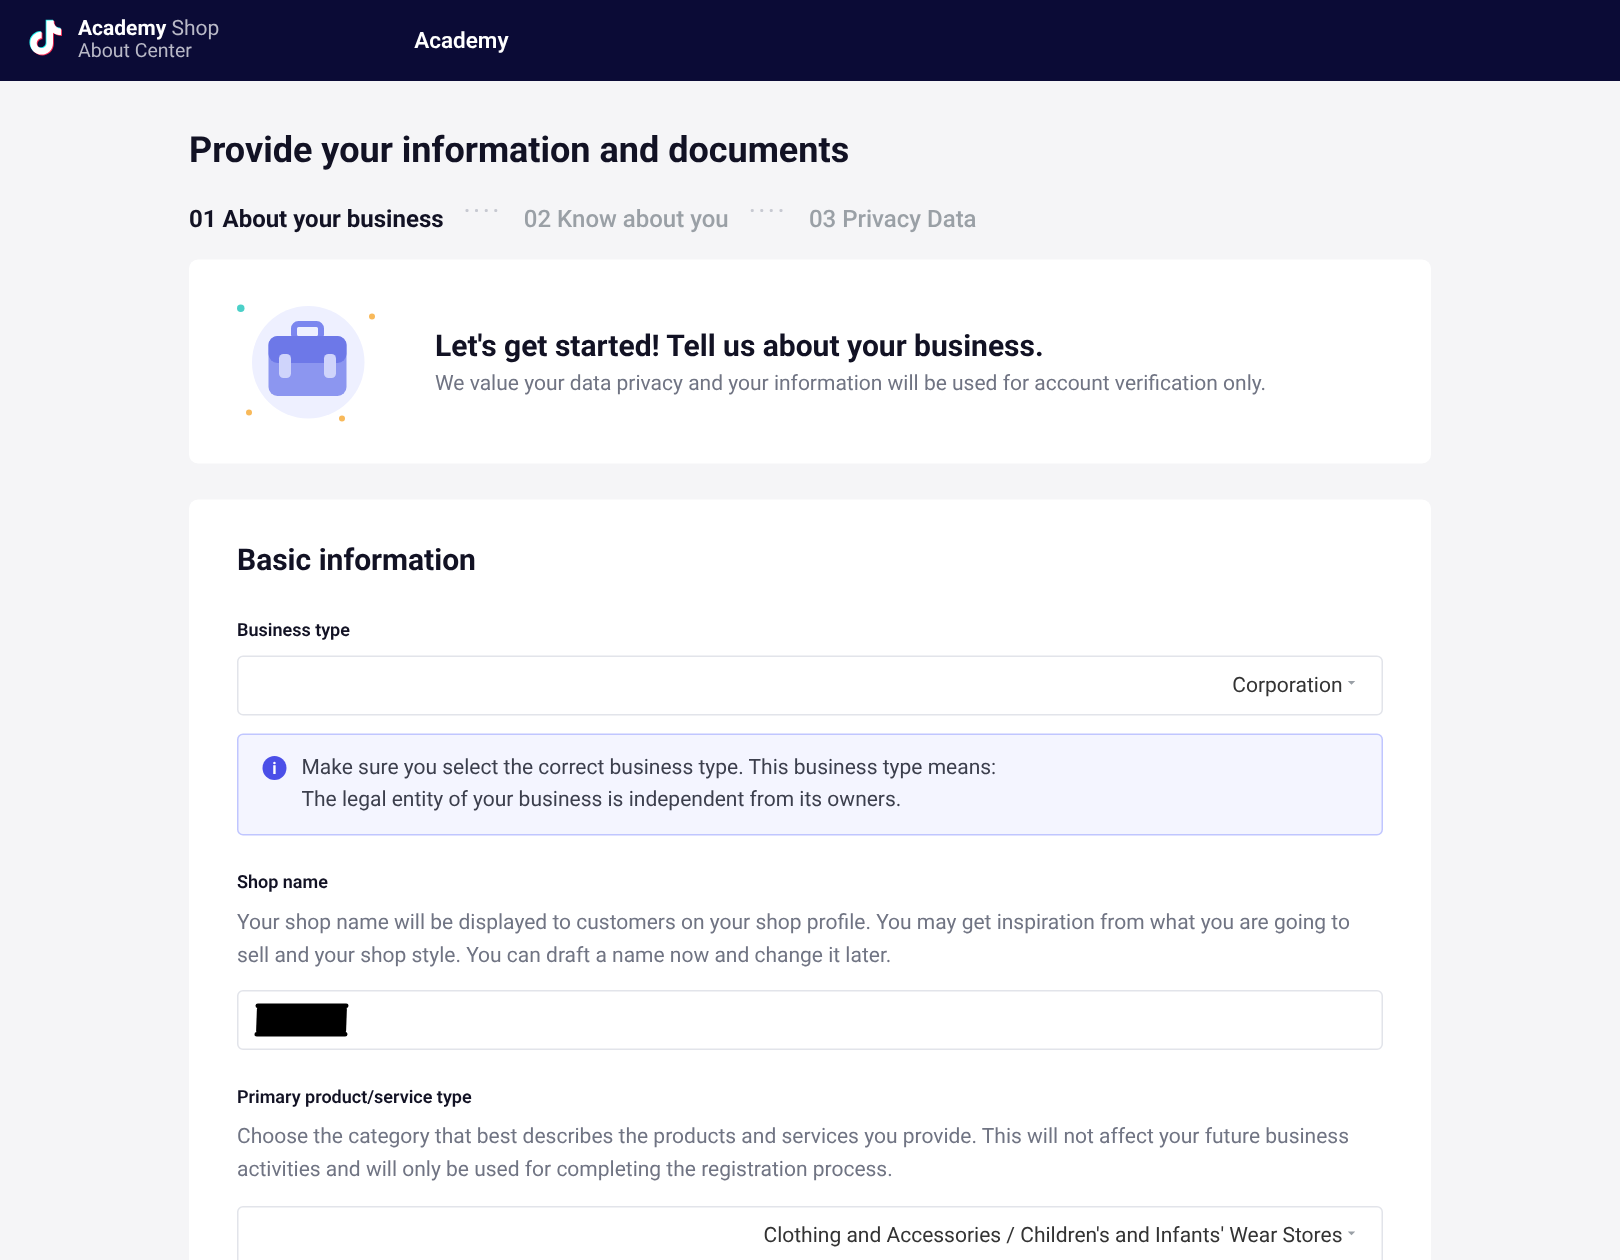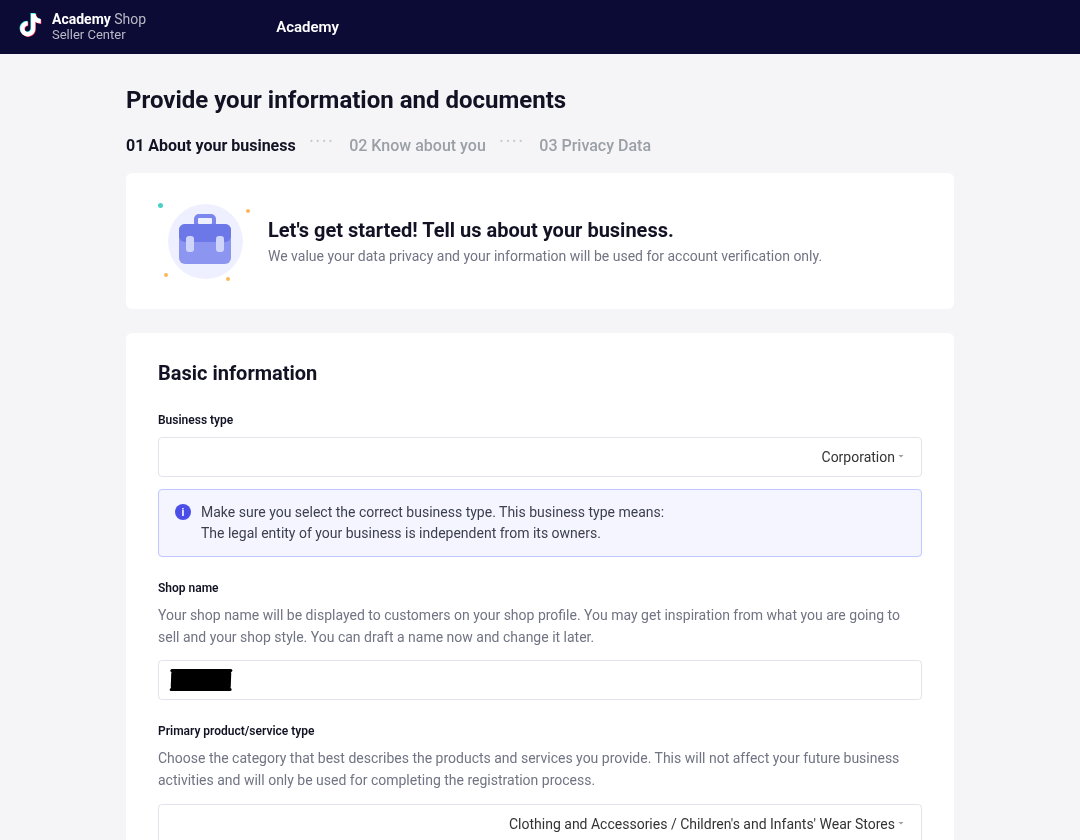--- a/index.html
+++ b/index.html
@@ -52,21 +52,21 @@
     }
     .step-active { font-weight: 700; color: #121224; }
     .step-inactive { color: #9aa0a6; font-weight: 500; }
     .dots { color: #c7c9d1; letter-spacing: 3px; font-size: 10px; }
     .card {
       background: #fff;
       border-radius: 6px;
       padding: 28px 32px;
       margin-bottom: 24px;
     }
-    .intro-card { display: flex; align-items: center; gap: 20px; padding: 30px 36px; }
+    .intro-card { display: flex; align-items: center; gap: 42px; padding: 30px 36px; }
     .illus-wrap { position: relative; width: 86px; height: 76px; flex-shrink: 0; display:flex; align-items:center; justify-content:center;}
     .illus-circle { position:absolute; width:75px; height:75px; border-radius:50%; background:#eef0ff; }
     .sparkle-a { position:absolute; top:0; left:-4px; width:5px; height:5px; border-radius:50%; background:#4bd0c8; }
     .sparkle-b { position:absolute; top:6px; right:-2px; width:4px; height:4px; border-radius:50%; background:#f8b95a; }
     .sparkle-c { position:absolute; bottom:2px; left:2px; width:4px; height:4px; border-radius:50%; background:#f8b95a; }
     .sparkle-d { position:absolute; bottom:-2px; right:18px; width:4px; height:4px; border-radius:50%; background:#f8b95a; }
     .intro-title { font-size: 20px; font-weight: 700; color:#121224; margin-bottom:6px; }
     .intro-sub { font-size: 14px; color:#707483; }
     .section-title { font-size: 20px; font-weight: 700; color:#121224; margin-bottom: 28px; }
     .form-group { margin-bottom: 24px; }
@@ -145,21 +145,21 @@
         <path fill="#25F4EE" d="M33 6c1.5 4.5 4.8 7 9 7v8c-3.8 0-7.4-1.2-10-3v13c0 8-6.5 14-14 14S4 39 4 31s6.5-14 14-14v8c-3.3 0-6 2.7-6 6s2.7 6 6 6 6-2.7 6-6V3h9v3z" transform="translate(-1,-1)"></path>
         <path fill="#FE2C55" d="M33 6c1.5 4.5 4.8 7 9 7v8c-3.8 0-7.4-1.2-10-3v13c0 8-6.5 14-14 14S4 39 4 31s6.5-14 14-14v8c-3.3 0-6 2.7-6 6s2.7 6 6 6 6-2.7 6-6V3h9v3z" transform="translate(1,1)"></path>
         <path fill="#fff" d="M33 6c1.5 4.5 4.8 7 9 7v8c-3.8 0-7.4-1.2-10-3v13c0 8-6.5 14-14 14S4 39 4 31s6.5-14 14-14v8c-3.3 0-6 2.7-6 6s2.7 6 6 6 6-2.7 6-6V3h9v3z"></path>
       </svg>
     </span>
     <div class="brand-text">
       <div>
         <b>Academy</b>
         <span class="brand-shop">Shop</span>
       </div>
-      <div class="brand-sub">Seller Center</div>
+      <div class="brand-sub">About Center</div>
     </div>
   </div>
   <div class="nav-item">Academy</div>
 </div>
 
 <div class="container">
   <h1 class="page-title">Provide your information and documents</h1>
 
   <div class="steps">
     <span class="step-active">01 About your business</span>

